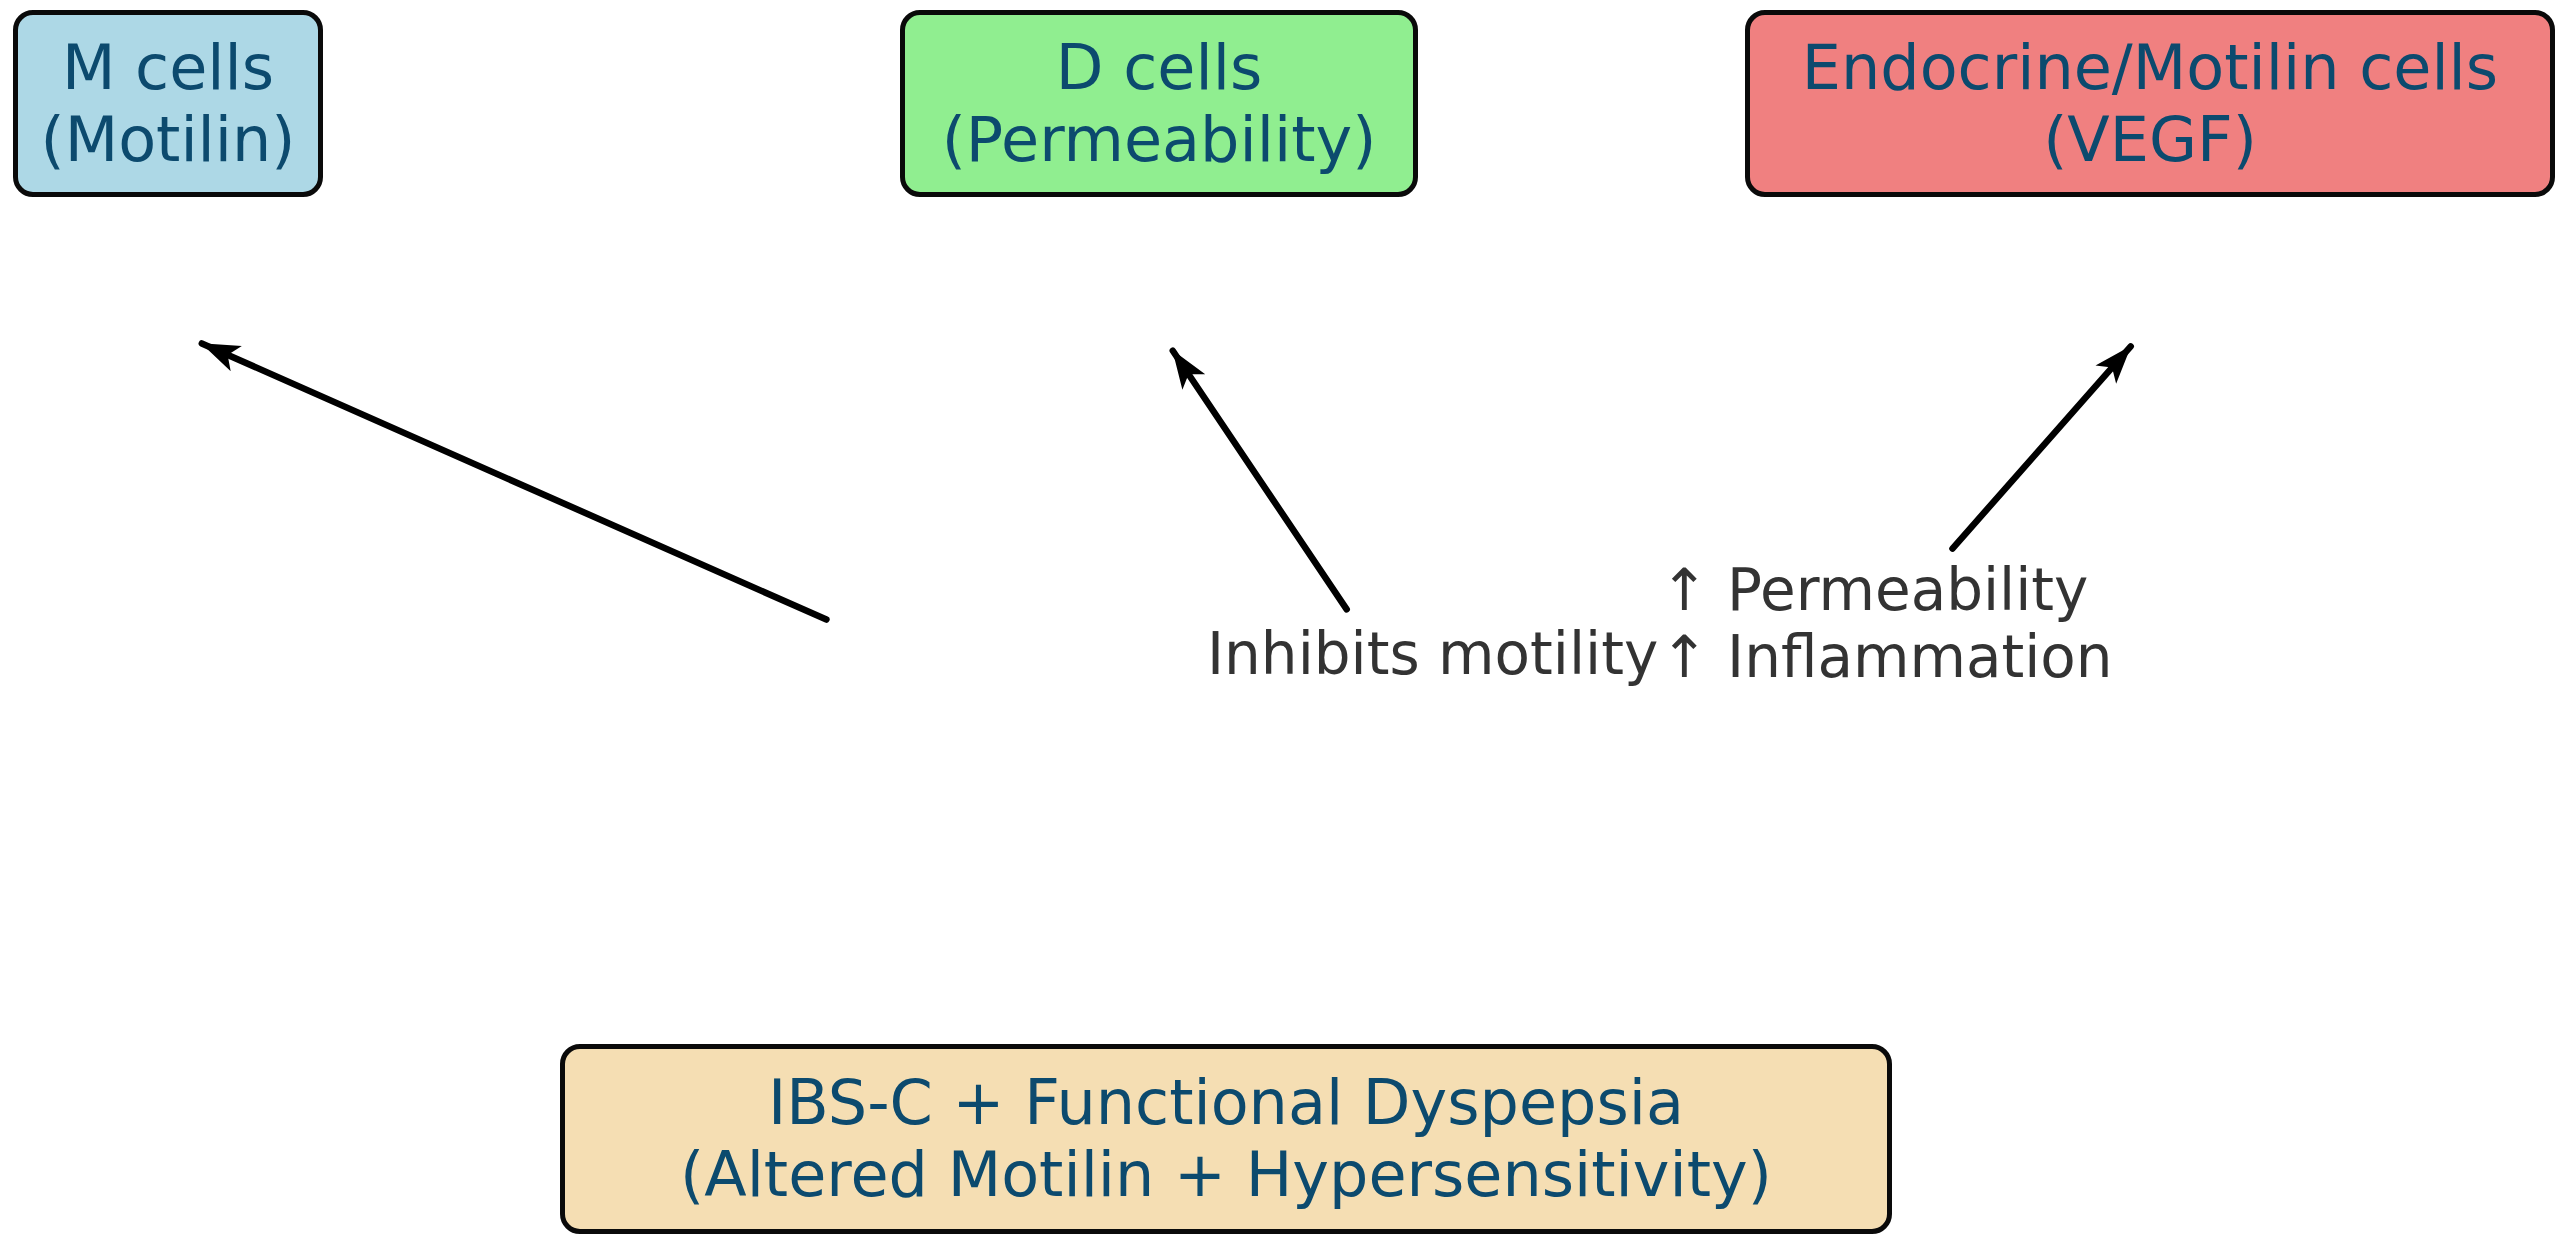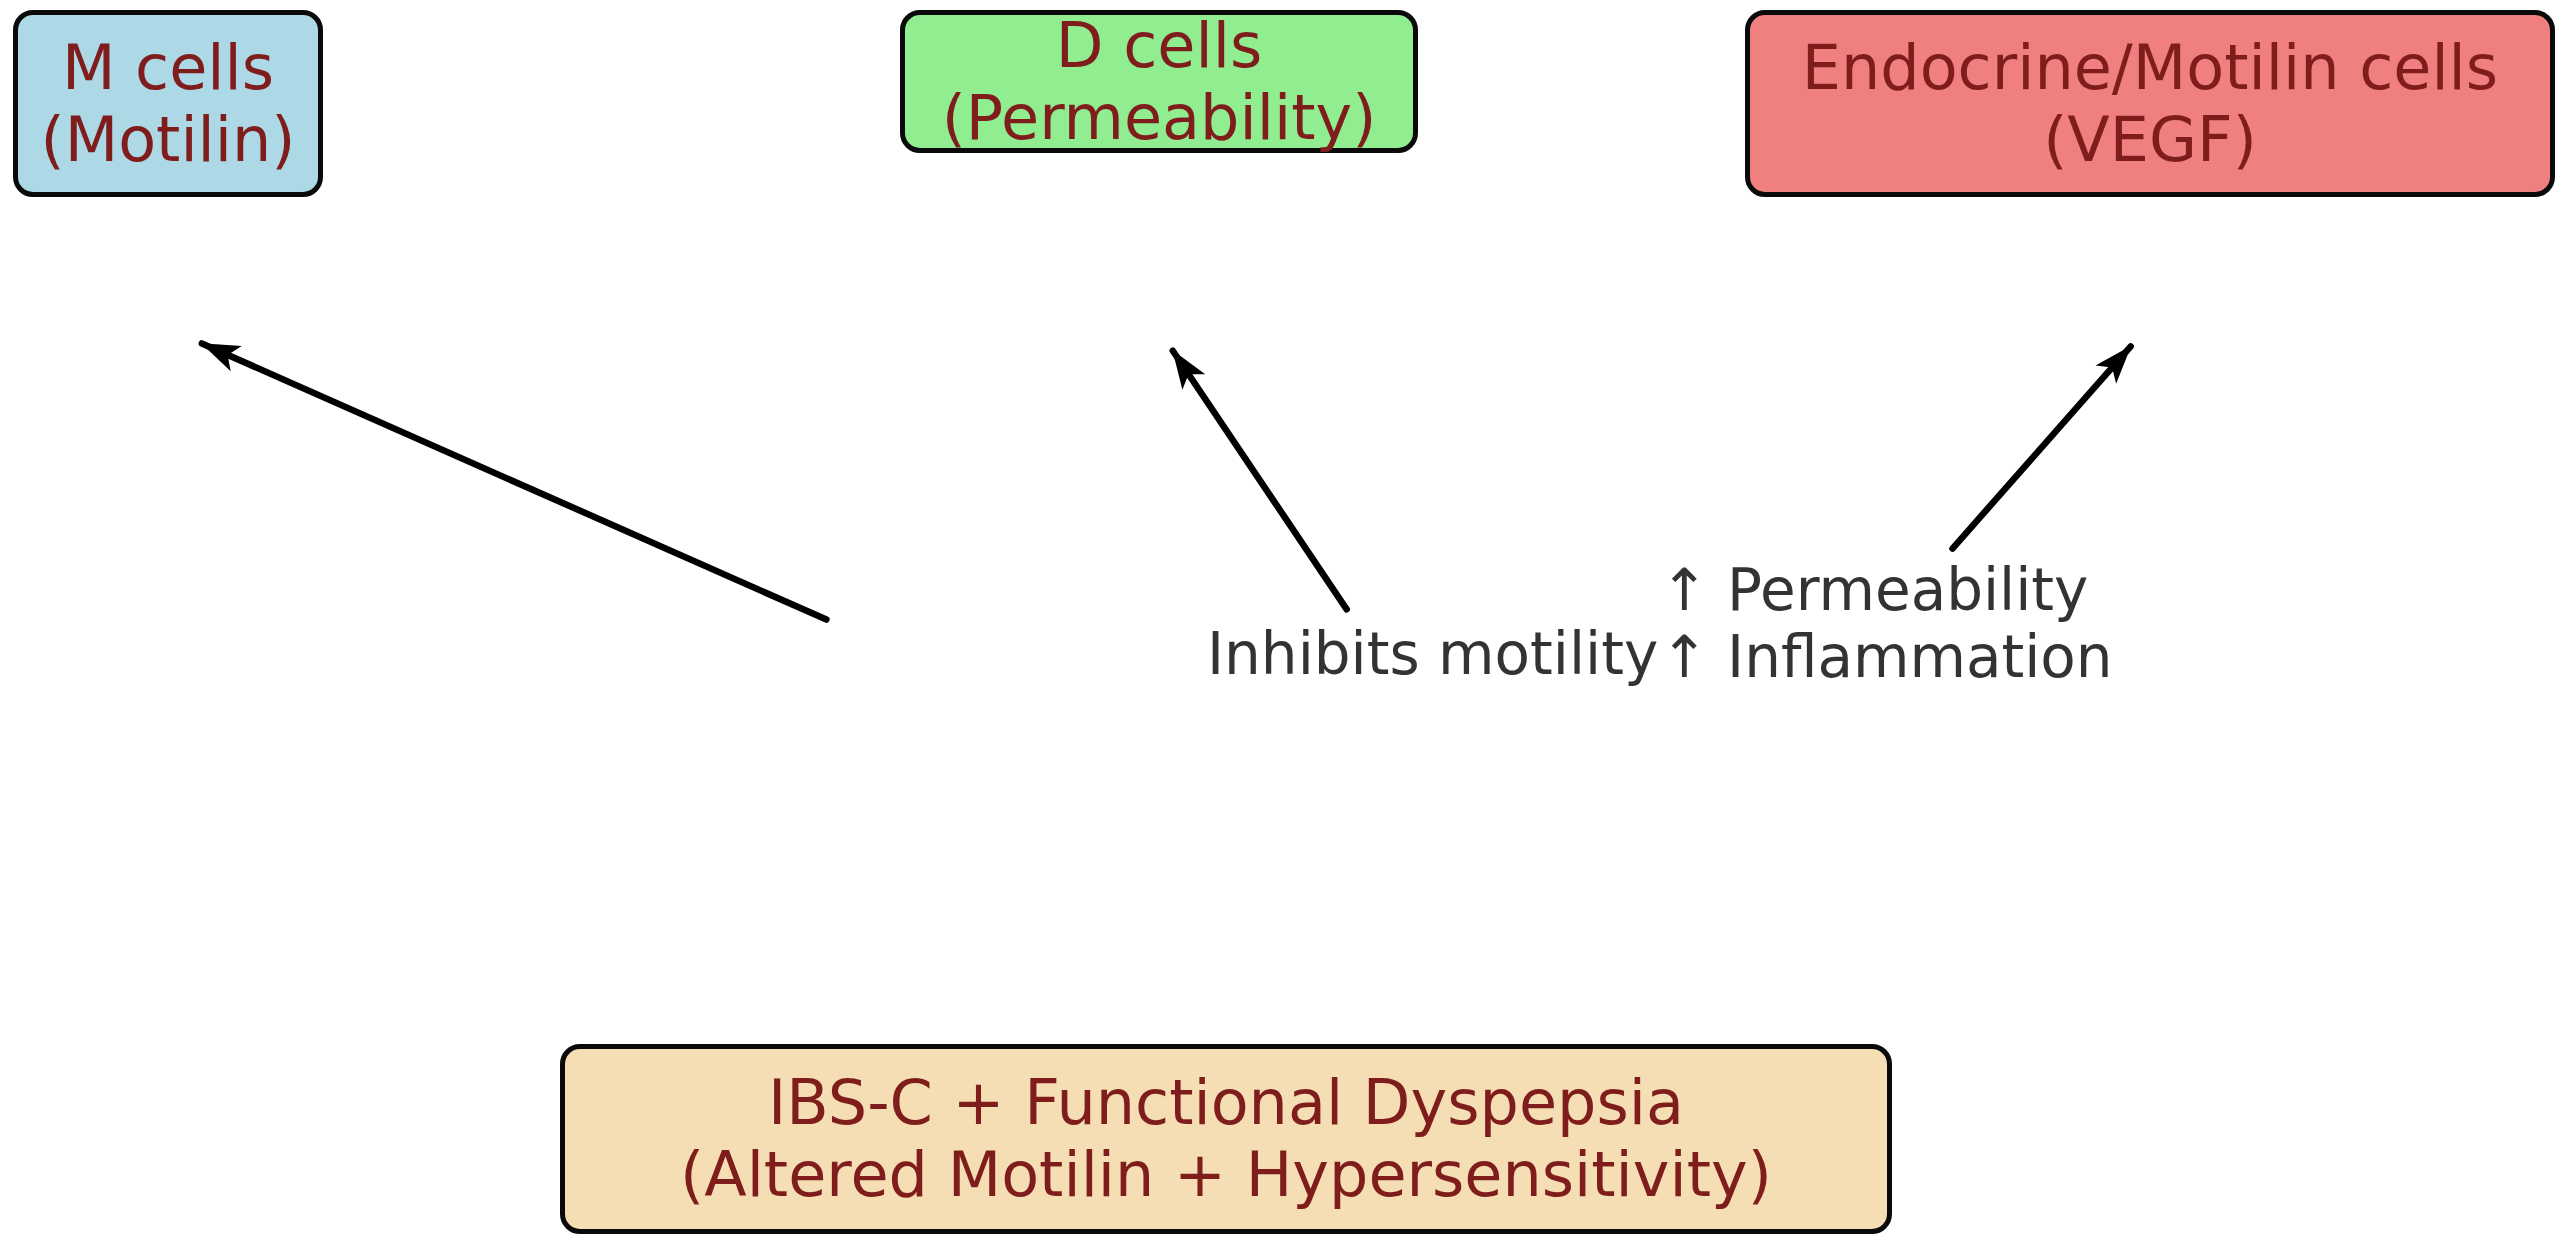--- a/index.html
+++ b/index.html
@@ -25,27 +25,27 @@
   .node {
     position: absolute;
     box-sizing: border-box;
     border: 5px solid #0a0a0a;
     border-radius: 20px;
     display: flex;
     flex-direction: column;
     align-items: center;
     justify-content: center;
     text-align: center;
-    color: #7f1d1d;
+    color: #0c4a6e;
     font-size: 62px;
     line-height: 72px;
     white-space: nowrap;
   }
   #node-m   { left: 13px;   top: 10px;   width: 310px;  height: 187px; }
-  #node-d   { left: 900px; top: 10px;   width: 518px;  height: 143px; text-align: right; }
+  #node-d   { left: 900px; top: 10px;   width: 518px;  height: 187px; text-align: right; }
   #node-e   { left: 1745px; top: 10px;   width: 810px; height: 187px; }
   #node-ibs { left: 560px;  top: 1044px; width: 1332px; height: 190px; }
   .edge-label {
     position: absolute;
     color: #333333;
     font-size: 58px;
     line-height: 58px;
     white-space: nowrap;
   }
   #label-stimulates { left: 665px;  top: 625px; }

